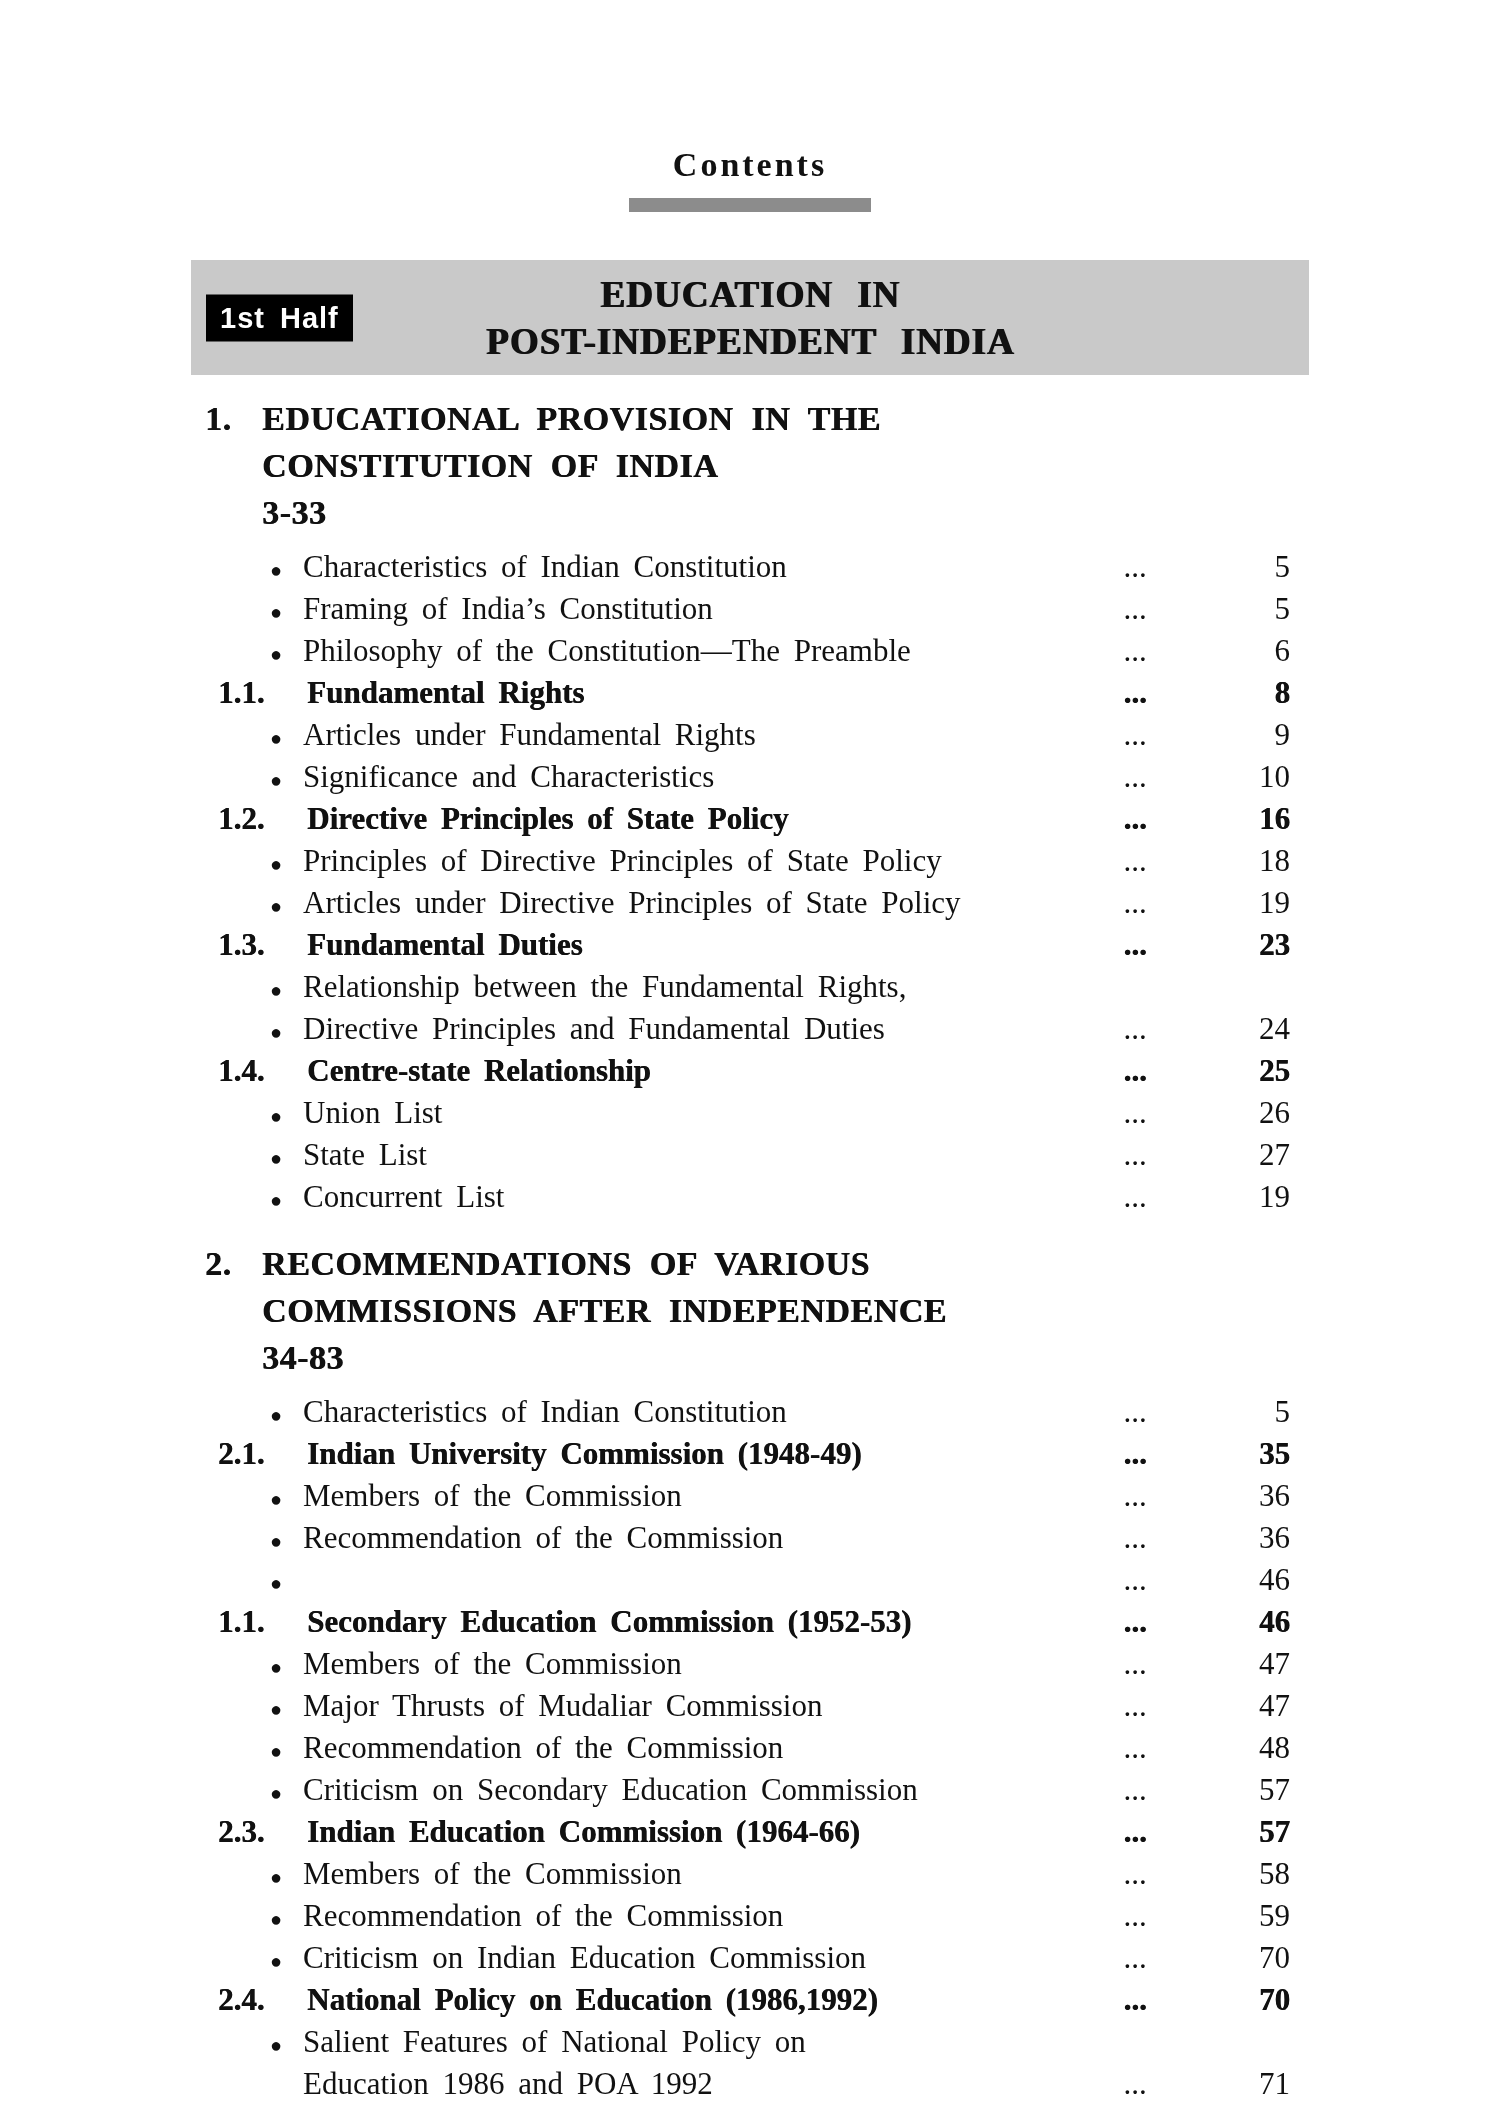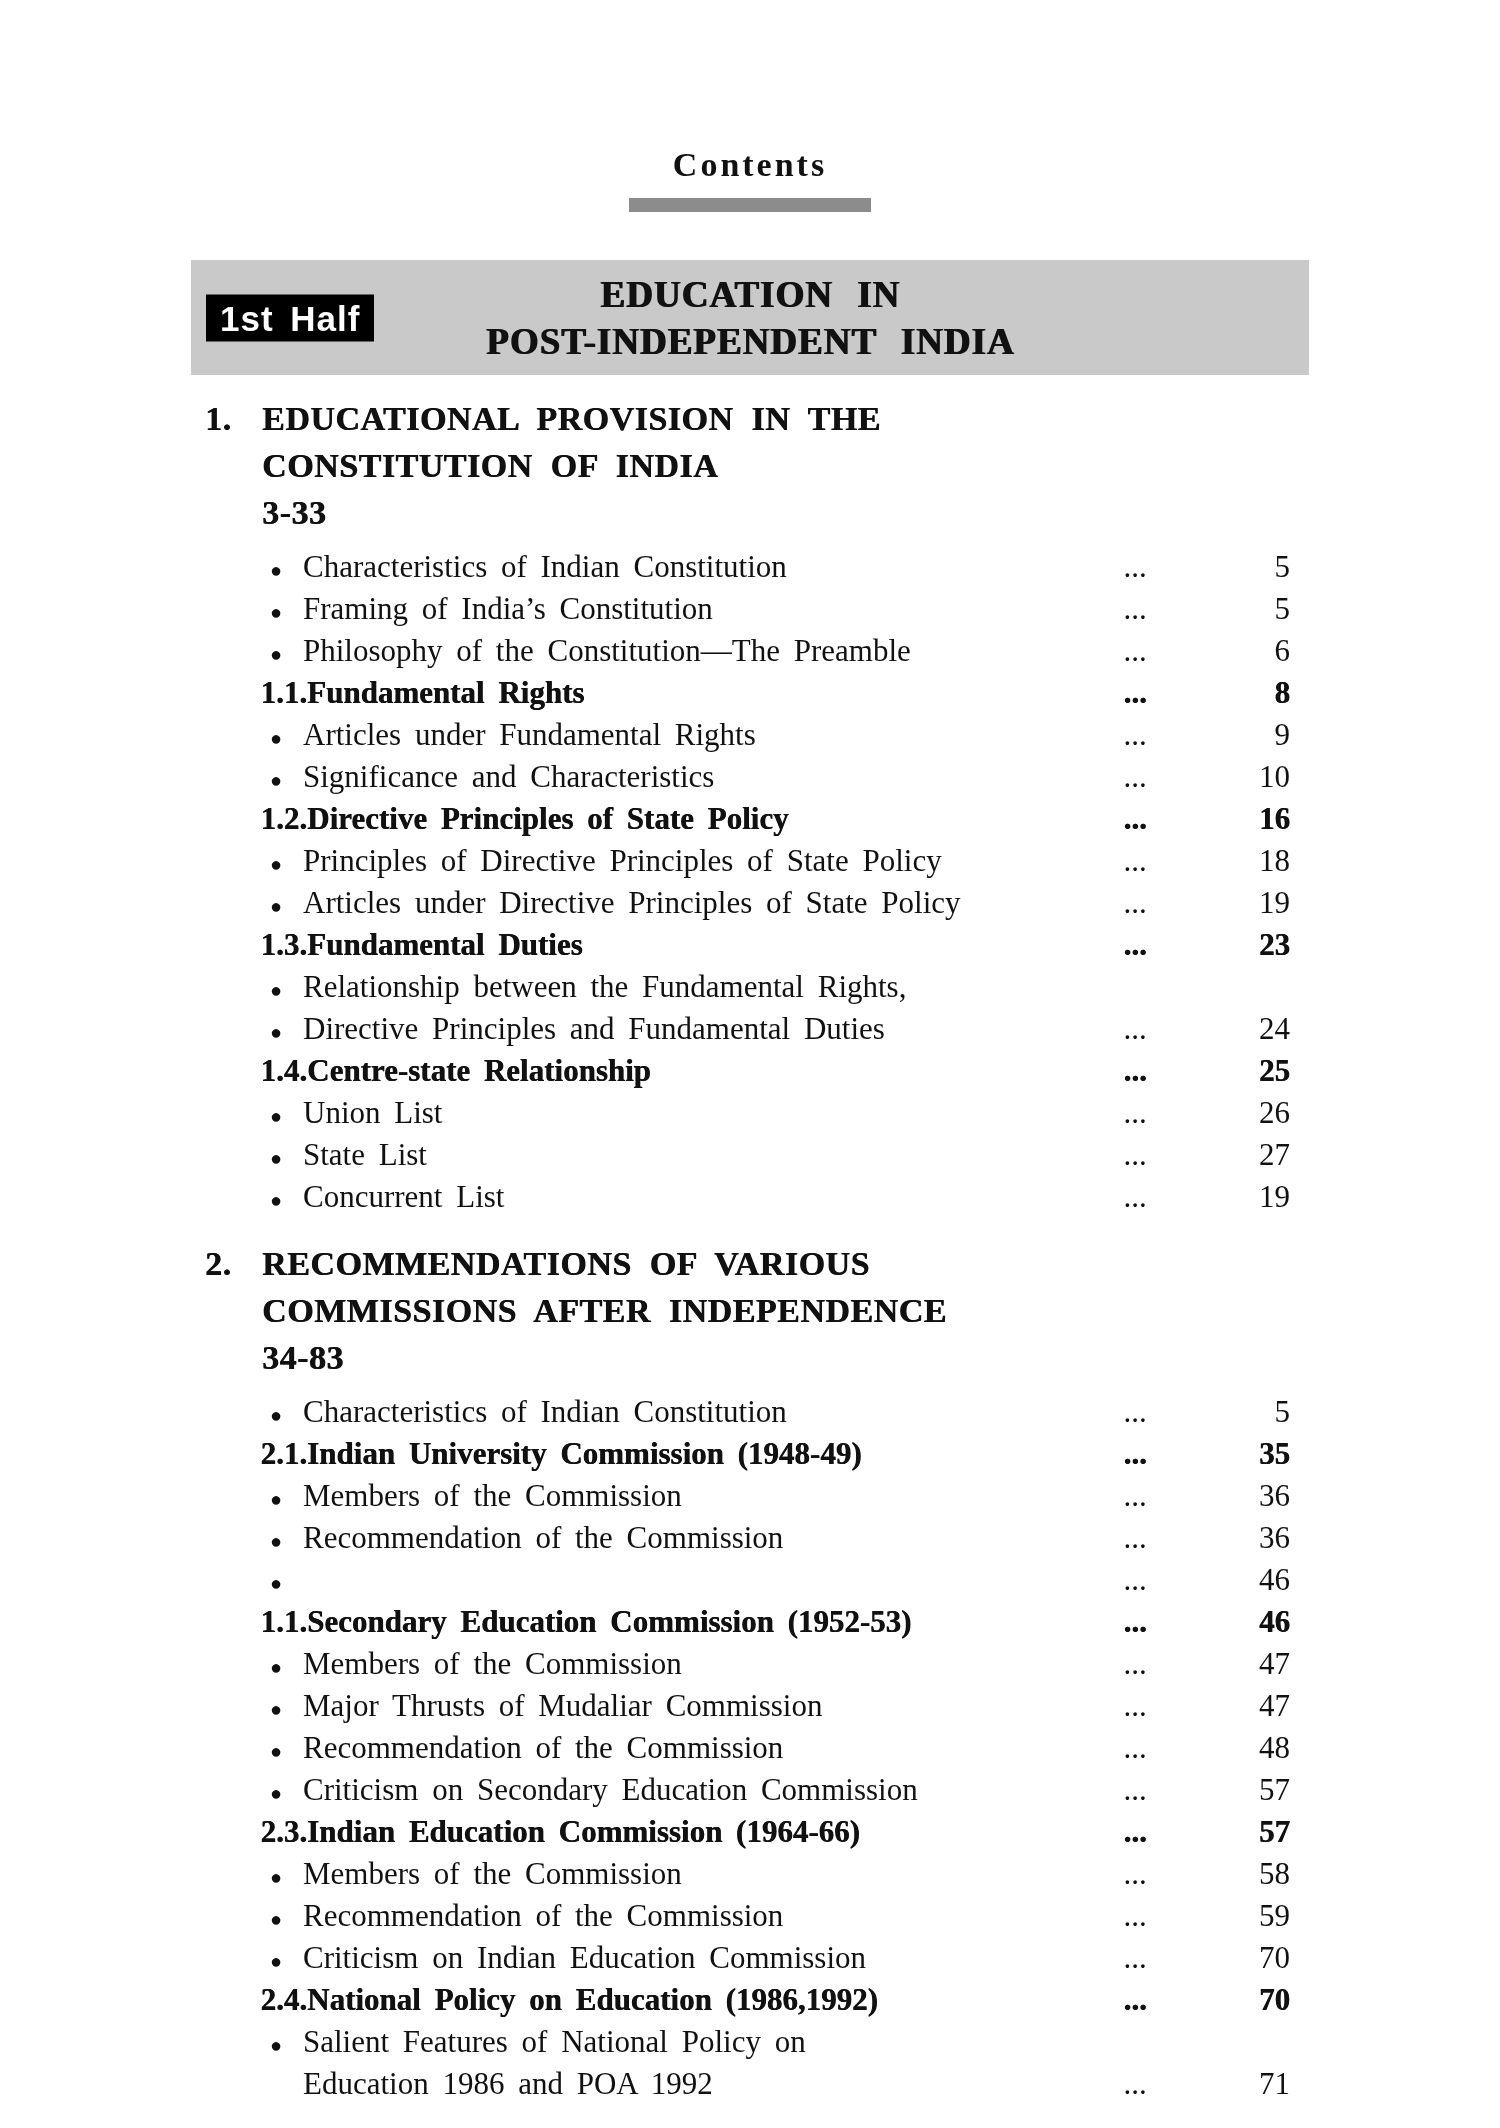--- a/index.html
+++ b/index.html
@@ -37,21 +37,21 @@
   }
   .badge {
     position: absolute;
     left: 15px;
     top: 50%;
     transform: translateY(-50%);
     background: #000000;
     color: #ffffff;
     font-family: "Liberation Sans", sans-serif;
     font-weight: bold;
-    font-size: 35px;
+    font-size: 29px;
     line-height: 29px;
     padding: 9px 14px;
     letter-spacing: 1px;
     word-spacing: 6px;
   }
   .banner-title {
     text-align: center;
     font-weight: bold;
     font-size: 37px;
     line-height: 47px;
@@ -92,21 +92,21 @@
     display: flex;
     align-items: baseline;
     word-spacing: 6px;
     white-space: nowrap;
     overflow: hidden;
   }
   .toc-row.type-bullet       .row-left { padding-left: 65px; }
   .toc-row.type-subsection   .row-left { padding-left: 13px; }
   .toc-row.type-continuation .row-left { padding-left: 98px; }
   .glyph-bullet { flex: 0 0 33px; font-size: 20px; }
-  .sub-num { flex: 0 0 89px; text-align: right; }
+  .sub-num { flex: 0 0 89px; }
   .toc-row.type-subsection { font-weight: bold; text-shadow: 0.5px 0 0 currentColor; }
   .dots    { flex: 0 0 46px;  text-align: center; }
   .pagenum { flex: 0 0 132px; text-align: right; }
 </style>
 </head>
 <body>
 
 <div class="page">
 
   <h1 class="page-title">Contents</h1>

